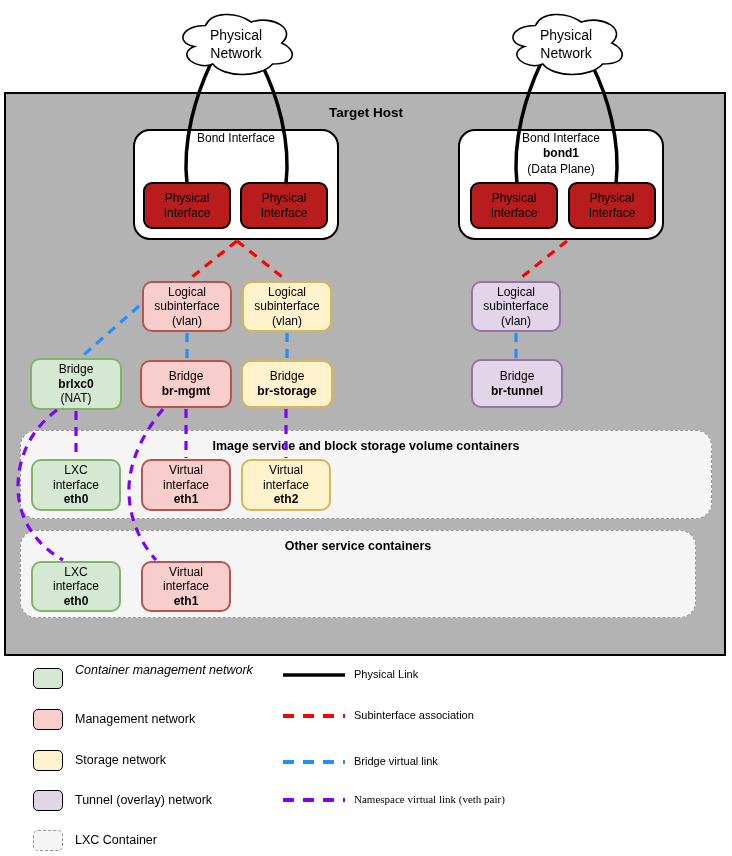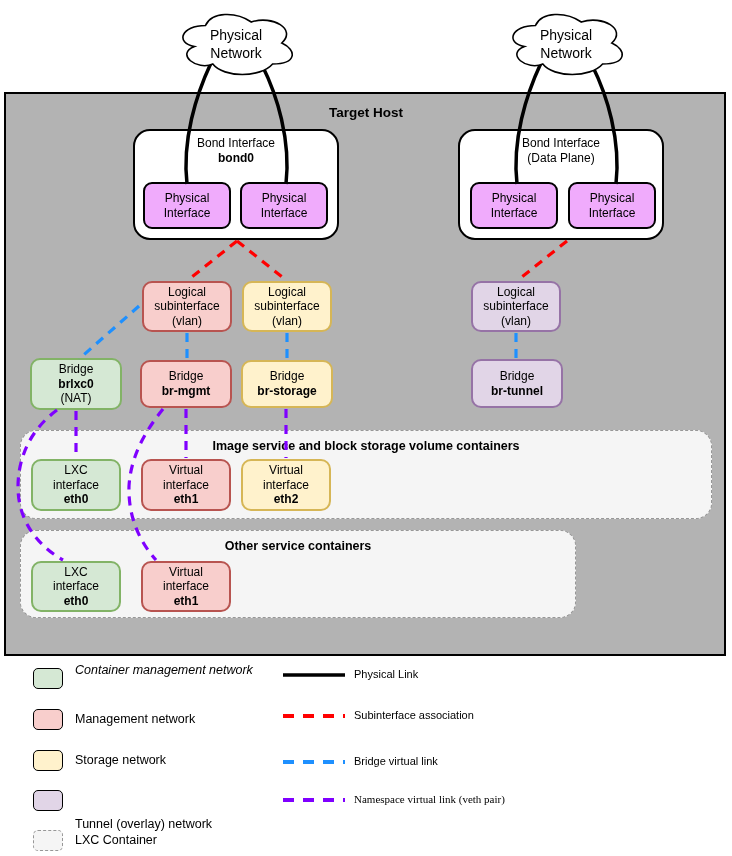--- a/index.html
+++ b/index.html
@@ -2,22 +2,22 @@
 <html><head>
 <meta charset="utf-8">
 <style>
   html,body{margin:0;padding:0;background:#ffffff;}
   body{font-family:"Liberation Sans", sans-serif; color:#000;}
   .stage{position:relative;width:732px;height:856px;overflow:hidden;background:#fff;}
   .host{position:absolute;left:4px;top:92px;width:722px;height:564px;background:#b3b3b3;border:2.5px solid #000;box-sizing:border-box;z-index:1;}
   .host-title{position:absolute;left:4px;top:105px;width:724px;text-align:center;font-weight:bold;font-size:13.5px;z-index:2;}
   .lxc-container{position:absolute;background:#f5f5f5;border:1.6px dashed #979797;border-radius:16px;box-sizing:border-box;z-index:2;}
   .lxc-title{position:absolute;top:8px;left:0;width:100%;text-align:center;font-weight:bold;font-size:12.5px;}
-  .bond{position:absolute;width:206px;height:111px;background:#fff;border:2.5px solid #000;border-radius:17px;box-sizing:border-box;text-align:center;font-size:12px;line-height:1.28;padding-top:5px;z-index:2;}
-  .pif{position:absolute;width:88px;height:47px;background:#f0abfc;border:2px solid #000;border-radius:9px;box-sizing:border-box;display:flex;align-items:center;justify-content:center;text-align:center;font-size:12px;line-height:1.2;z-index:2;}
+  .bond{position:absolute;width:206px;height:111px;background:#fff;border:2.5px solid #000;border-radius:17px;box-sizing:border-box;text-align:center;font-size:12px;line-height:1.28;z-index:2;}
+  .pif{position:absolute;width:88px;height:47px;background:#b91c1c;border:2px solid #000;border-radius:9px;box-sizing:border-box;display:flex;align-items:center;justify-content:center;text-align:center;font-size:12px;line-height:1.2;z-index:2;}
   .pif span{display:block;width:62px;}
   .node{position:absolute;border-radius:10px;border:2px solid;box-sizing:border-box;display:flex;flex-direction:column;align-items:center;justify-content:center;text-align:center;font-size:12px;line-height:1.22;z-index:2;}
   .node .wrap{display:block;width:66px;}
   .b{font-weight:bold;}
   .green{background:#d5e8d4;border-color:#82b366;}
   .red{background:#f8cecc;border-color:#b85450;}
   .yellow{background:#fff2cc;border-color:#d6b656;}
   .purple{background:#e1d5e7;border-color:#9673a6;}
   .overlay{position:absolute;left:0;top:0;z-index:3;pointer-events:none;}
   .cloud-label{position:absolute;width:60px;text-align:center;font-size:14px;line-height:1.25;z-index:4;}
@@ -30,37 +30,37 @@
 <body>
 
 <div class="stage">
 
   <div class="host"></div>
   <div class="host-title">Target Host</div>
 
   <div class="lxc-container" style="left:20px;top:430px;width:692px;height:89px;">
     <div class="lxc-title">Image service and block storage volume containers</div>
   </div>
-  <div class="lxc-container" style="left:20px;top:530px;width:556px;height:88px;">
+  <div class="lxc-container" style="left:20px;top:530px;width:676px;height:88px;">
     <div class="lxc-title">Other service containers</div>
   </div>
 
   <div class="bond" style="left:133px;top:129px;">
     <div>Bond Interface</div>
-    <div class="b">bond0</div>
     <div class="pif" style="left:8px;top:51px;">
         <span>Physical Interface</span>
       </div>
     <div class="pif" style="left:105px;top:51px;">
         <span>Physical Interface</span>
       </div>
   </div>
 
   <div class="bond" style="left:458px;top:129px;">
     <div>Bond Interface</div>
+    <div class="b">bond1</div>
     <div>(Data Plane)</div>
     <div class="pif" style="left:10px;top:51px;">
         <span>Physical Interface</span>
       </div>
     <div class="pif" style="left:108px;top:51px;">
         <span>Physical Interface</span>
       </div>
   </div>
 
   <div class="node red" style="left:142px;top:281px;width:90px;height:51px;">
@@ -162,21 +162,21 @@
   <div class="cloud-label" style="left:206px;top:27px;">Physical Network</div>
   <div class="cloud-label" style="left:536px;top:27px;">Physical Network</div>
 
   <div class="swatch green" style="top:668px;"></div>
   <div class="legend-label" style="top:663px;font-style:italic;">Container management network</div>
   <div class="swatch red" style="top:709px;"></div>
   <div class="legend-label" style="top:712px;text-align:center;">Management network</div>
   <div class="swatch yellow" style="top:750px;"></div>
   <div class="legend-label" style="top:753px;">Storage network</div>
   <div class="swatch purple" style="top:790px;"></div>
-  <div class="legend-label" style="top:817px;">Tunnel (overlay) network</div>
+  <div class="legend-label" style="top:793px;">Tunnel (overlay) network</div>
   <div class="swatch lxc" style="top:830px;"></div>
   <div class="legend-label" style="top:833px;text-align:right;">LXC Container</div>
 
   <div class="legend-line-label" style="top:668px;">Physical Link</div>
   <div class="legend-line-label" style="top:709px;">Subinterface association</div>
   <div class="legend-line-label" style="top:755px;">Bridge virtual link</div>
   <div class="legend-line-label" style="top:793px;font-family:Liberation Serif, serif;">Namespace virtual link (veth pair)</div>
 
 </div>
 

